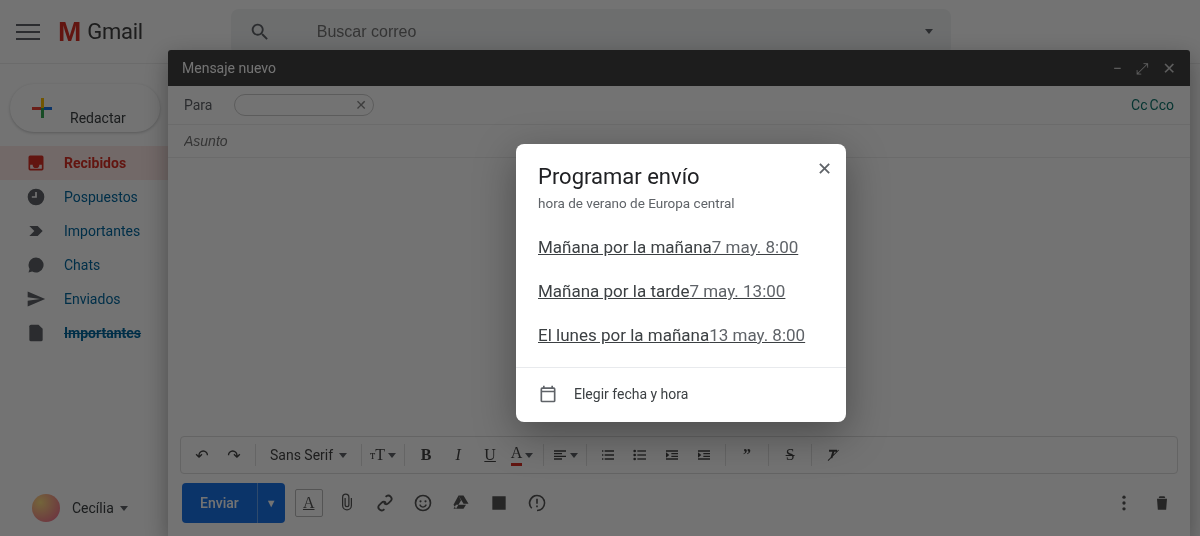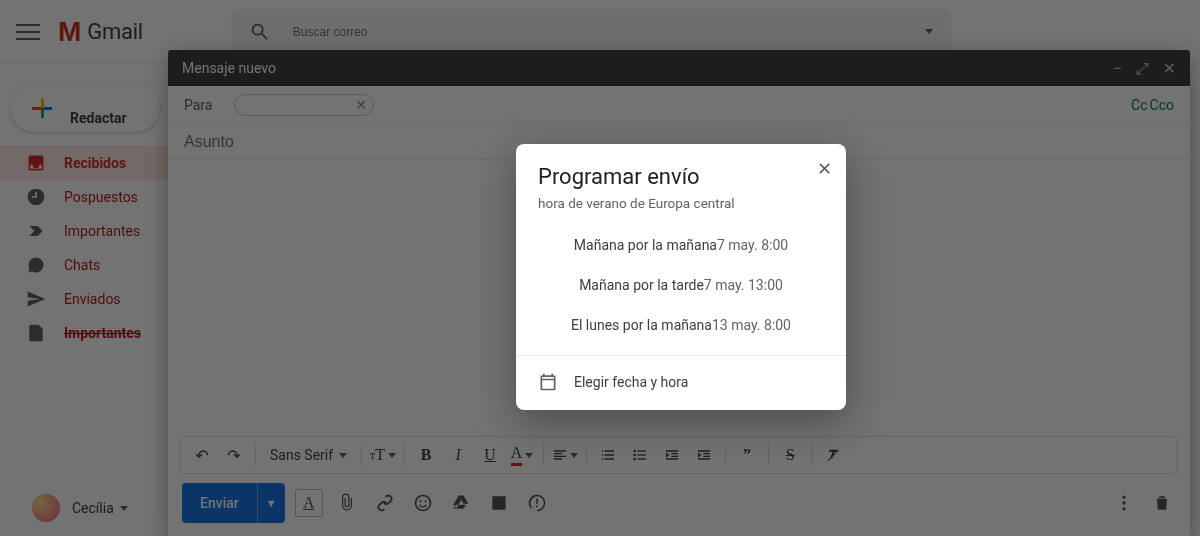--- a/index.html
+++ b/index.html
@@ -7,54 +7,54 @@
 
   
   .topbar { height: 64px; display: flex; align-items: center; padding: 0 16px; border-bottom: 1px solid #eee; }
   .menu-icon { width: 24px; height: 24px; margin-right: 18px; display: flex; flex-direction: column; justify-content: space-between; padding: 4px 0; cursor: pointer; }
   .menu-icon span { height: 2px; background: #5f6368; }
   .logo { display: flex; align-items: center; margin-right: 88px; }
   .logo-glyph { font-size: 28px; font-weight: 700; color: #d93025; margin-right: 6px; font-family: Arial, sans-serif; }
   .logo-text { font-size: 22px; color: #404040; letter-spacing: -0.3px; }
   .search { flex: 1; max-width: 720px; height: 46px; background: #f1f3f4; border-radius: 8px; display: flex; align-items: center; padding: 0 18px; }
   .search svg { width: 22px; height: 22px; fill: #5f6368; margin-right: 22px; }
-  .search input { border: none; background: transparent; font-size: 12px; flex: 1; outline: none; color: #5f6368; }
+  .search input { border: none; background: transparent; font-size: 16px; flex: 1; outline: none; color: #5f6368; margin-left: 24px; }
   .search-caret { margin-left: auto; }
 
   
   .sidebar { position: absolute; top: 64px; left: 0; width: 256px; height: calc(536px - 64px); padding-top: 12px; }
   .compose { margin: 8px 10px 14px; height: 48px; border-radius: 24px; box-shadow: 0 1px 3px rgba(60,64,67,.3); display: flex; align-items: center; padding: 0 22px; cursor: pointer; width: 150px; background:#fff; }
   .compose .plus { width: 20px; height: 20px; margin-right: 18px; position: relative; }
   .compose .plus::before, .compose .plus::after { content: ""; position: absolute; background: #34a853; }
   .compose .plus::before { width: 20px; height: 3px; top: 8.5px; background: linear-gradient(90deg,#ea4335 0 50%,#1a73e8 50% 100%); }
   .compose .plus::after  { width: 3px; height: 20px; left: 8.5px; background: linear-gradient(180deg,#fbbc04 0 50%,#34a853 50% 100%); }
-  .compose span.lbl { font-size: 14px; font-weight: 700; color: #3c4043; margin-top: 20px; }
-
-  .nav-item { height: 34px; display: flex; align-items: center; padding: 0 0 0 26px; border-radius: 0 17px 17px 0; margin-right: 16px; cursor: pointer; color: #b91c1c; font-size: 14px; }
+  .compose span.lbl { font-size: 14px; font-weight: 400; color: #3c4043; margin-top: 20px; }
+
+  .nav-item { height: 34px; display: flex; align-items: center; padding: 0 0 0 26px; border-radius: 0 17px 17px 0; margin-right: 16px; cursor: pointer; color: #0369a1; font-size: 14px; }
   .nav-item.active { background: #fce8e6; color: #d93025; font-weight: 700; }
   .nav-item .nicon { width: 20px; height: 20px; margin-right: 18px; display: flex; align-items: center; justify-content: center; }
   .nav-item .nicon svg { width: 20px; height: 20px; fill: #5f6368; }
   .nav-item.active .nicon svg { fill: #d93025; }
   .nav-item.drafts { font-weight: 700; text-decoration: line-through; }
 
   .account { position: absolute; bottom: 14px; left: 32px; display: flex; align-items: center; font-size: 14px; color: #3c4043; }
   .account .avatar { width: 28px; height: 28px; border-radius: 50%; background: radial-gradient(circle at 30% 30%, #ffe082, #f06292); margin-right: 12px; }
   .account .caret { margin-left: 6px; }
 
   
   .compose-pane { position: absolute; left: 168px; top: 50px; right: 10px; bottom: 0; background: #fff; box-shadow: 0 8px 24px rgba(0,0,0,.35); display: flex; flex-direction: column; border-radius: 3px 3px 0 0; overflow: hidden; z-index: 20; }
   .cp-header { height: 36px; background: #404040; color: #fff; display: flex; align-items: center; padding: 0 14px; font-size: 14px; }
   .cp-header .title { flex: 1; }
   .cp-header .win-btn { margin-left: 14px; font-size: 16px; cursor: pointer; color: #cfcfcf; }
   .cp-row { display: flex; align-items: center; padding: 8px 16px; border-bottom: 1px solid #eee; color: #5f6368; font-size: 14px; }
   .cp-row .label { width: 44px; }
   .cp-row .chip { height: 22px; min-width: 140px; border: 1px solid #ccc; border-radius: 11px; margin-left: 6px; display: flex; align-items: center; padding: 0 6px; }
   .cp-row .chip .x { margin-left: auto; color: #888; font-size: 14px; cursor: pointer; }
   .cp-row .cc { margin-left: auto; display: flex; gap: 2px; color: #0f766e; }
-  .cp-row input.subject { border:none; outline:none; font-size:16px; flex:1; }
+  .cp-row input.subject { border:none; outline:none; font-size:14px; flex:1;font-style:italic; }
   .cp-body { flex: 1; padding: 16px; }
 
   .format-bar { height: 38px; border: 1px solid #ddd; border-radius: 4px; margin: 0 12px 6px; display: flex; align-items: center; padding: 0 6px; gap: 2px; }
   .fbtn { width: 30px; height: 30px; display: flex; align-items: center; justify-content: center; color: #444; cursor: pointer; border-radius: 3px; font-family: "Times New Roman", serif; font-size: 16px; }
   .fbtn.wide { width: auto; padding: 0 8px; font-family: Roboto, Arial, sans-serif; font-size: 14px; }
   .fbtn.wide .caret { margin-left: 6px; font-size: 10px; }
   .fsep { width: 1px; height: 22px; background: #e0e0e0; margin: 0 4px; }
 
   .send-row { height: 56px; display: flex; align-items: center; padding: 0 14px 10px; gap: 10px; }
   .send-btn { display: flex; align-items: stretch; height: 40px; border-radius: 4px; overflow: hidden; }
@@ -66,21 +66,21 @@
 
   
   .dimmer { position: absolute; inset: 0; background: rgba(0,0,0,.55); z-index: 30; }
 
   
   .modal { position: absolute; left: 516px; top: 144px; width: 330px; background: #fff; border-radius: 8px; box-shadow: 0 12px 40px rgba(0,0,0,.35); z-index: 40; overflow: hidden; }
   .modal-head { padding: 20px 22px 14px; }
   .modal-head h2 { font-size: 22px; font-weight: 400; color: #202124; font-family: "Google Sans", Roboto, Arial, sans-serif; }
   .modal-head .tz { font-size: 13.5px; color: #5f6368; margin-top: 6px; }
   .modal-close { position: absolute; top: 14px; right: 14px; color: #5f6368; font-size: 18px; cursor: pointer; }
-  .m-opt { display: flex; justify-content: center; padding: 12px 22px; font-size: 14px; color: #3c4043; cursor: pointer; }
+  .m-opt { display: flex; justify-content: flex-start; padding: 12px 22px; font-size: 17px; color: #3c4043; cursor: pointer; text-decoration: underline; }
   .m-opt:first-of-type { background: #f1f3f4; }
   .m-opt .t { color: #5f6368; }
   .m-sep { height: 1px; background: #e8eaed; margin-top: 10px; }
   .m-pick { display: flex; align-items: center; padding: 16px 22px 18px; font-size: 14px; color: #3c4043; cursor: pointer; gap: 16px; }
   .m-pick .cal-icon { width: 20px; height: 20px; }
 
   
   .caret { width: 0; height: 0; border-left: 4px solid transparent; border-right: 4px solid transparent; border-top: 5px solid #5f6368; display: inline-block; }
 
   svg { display: block; }

